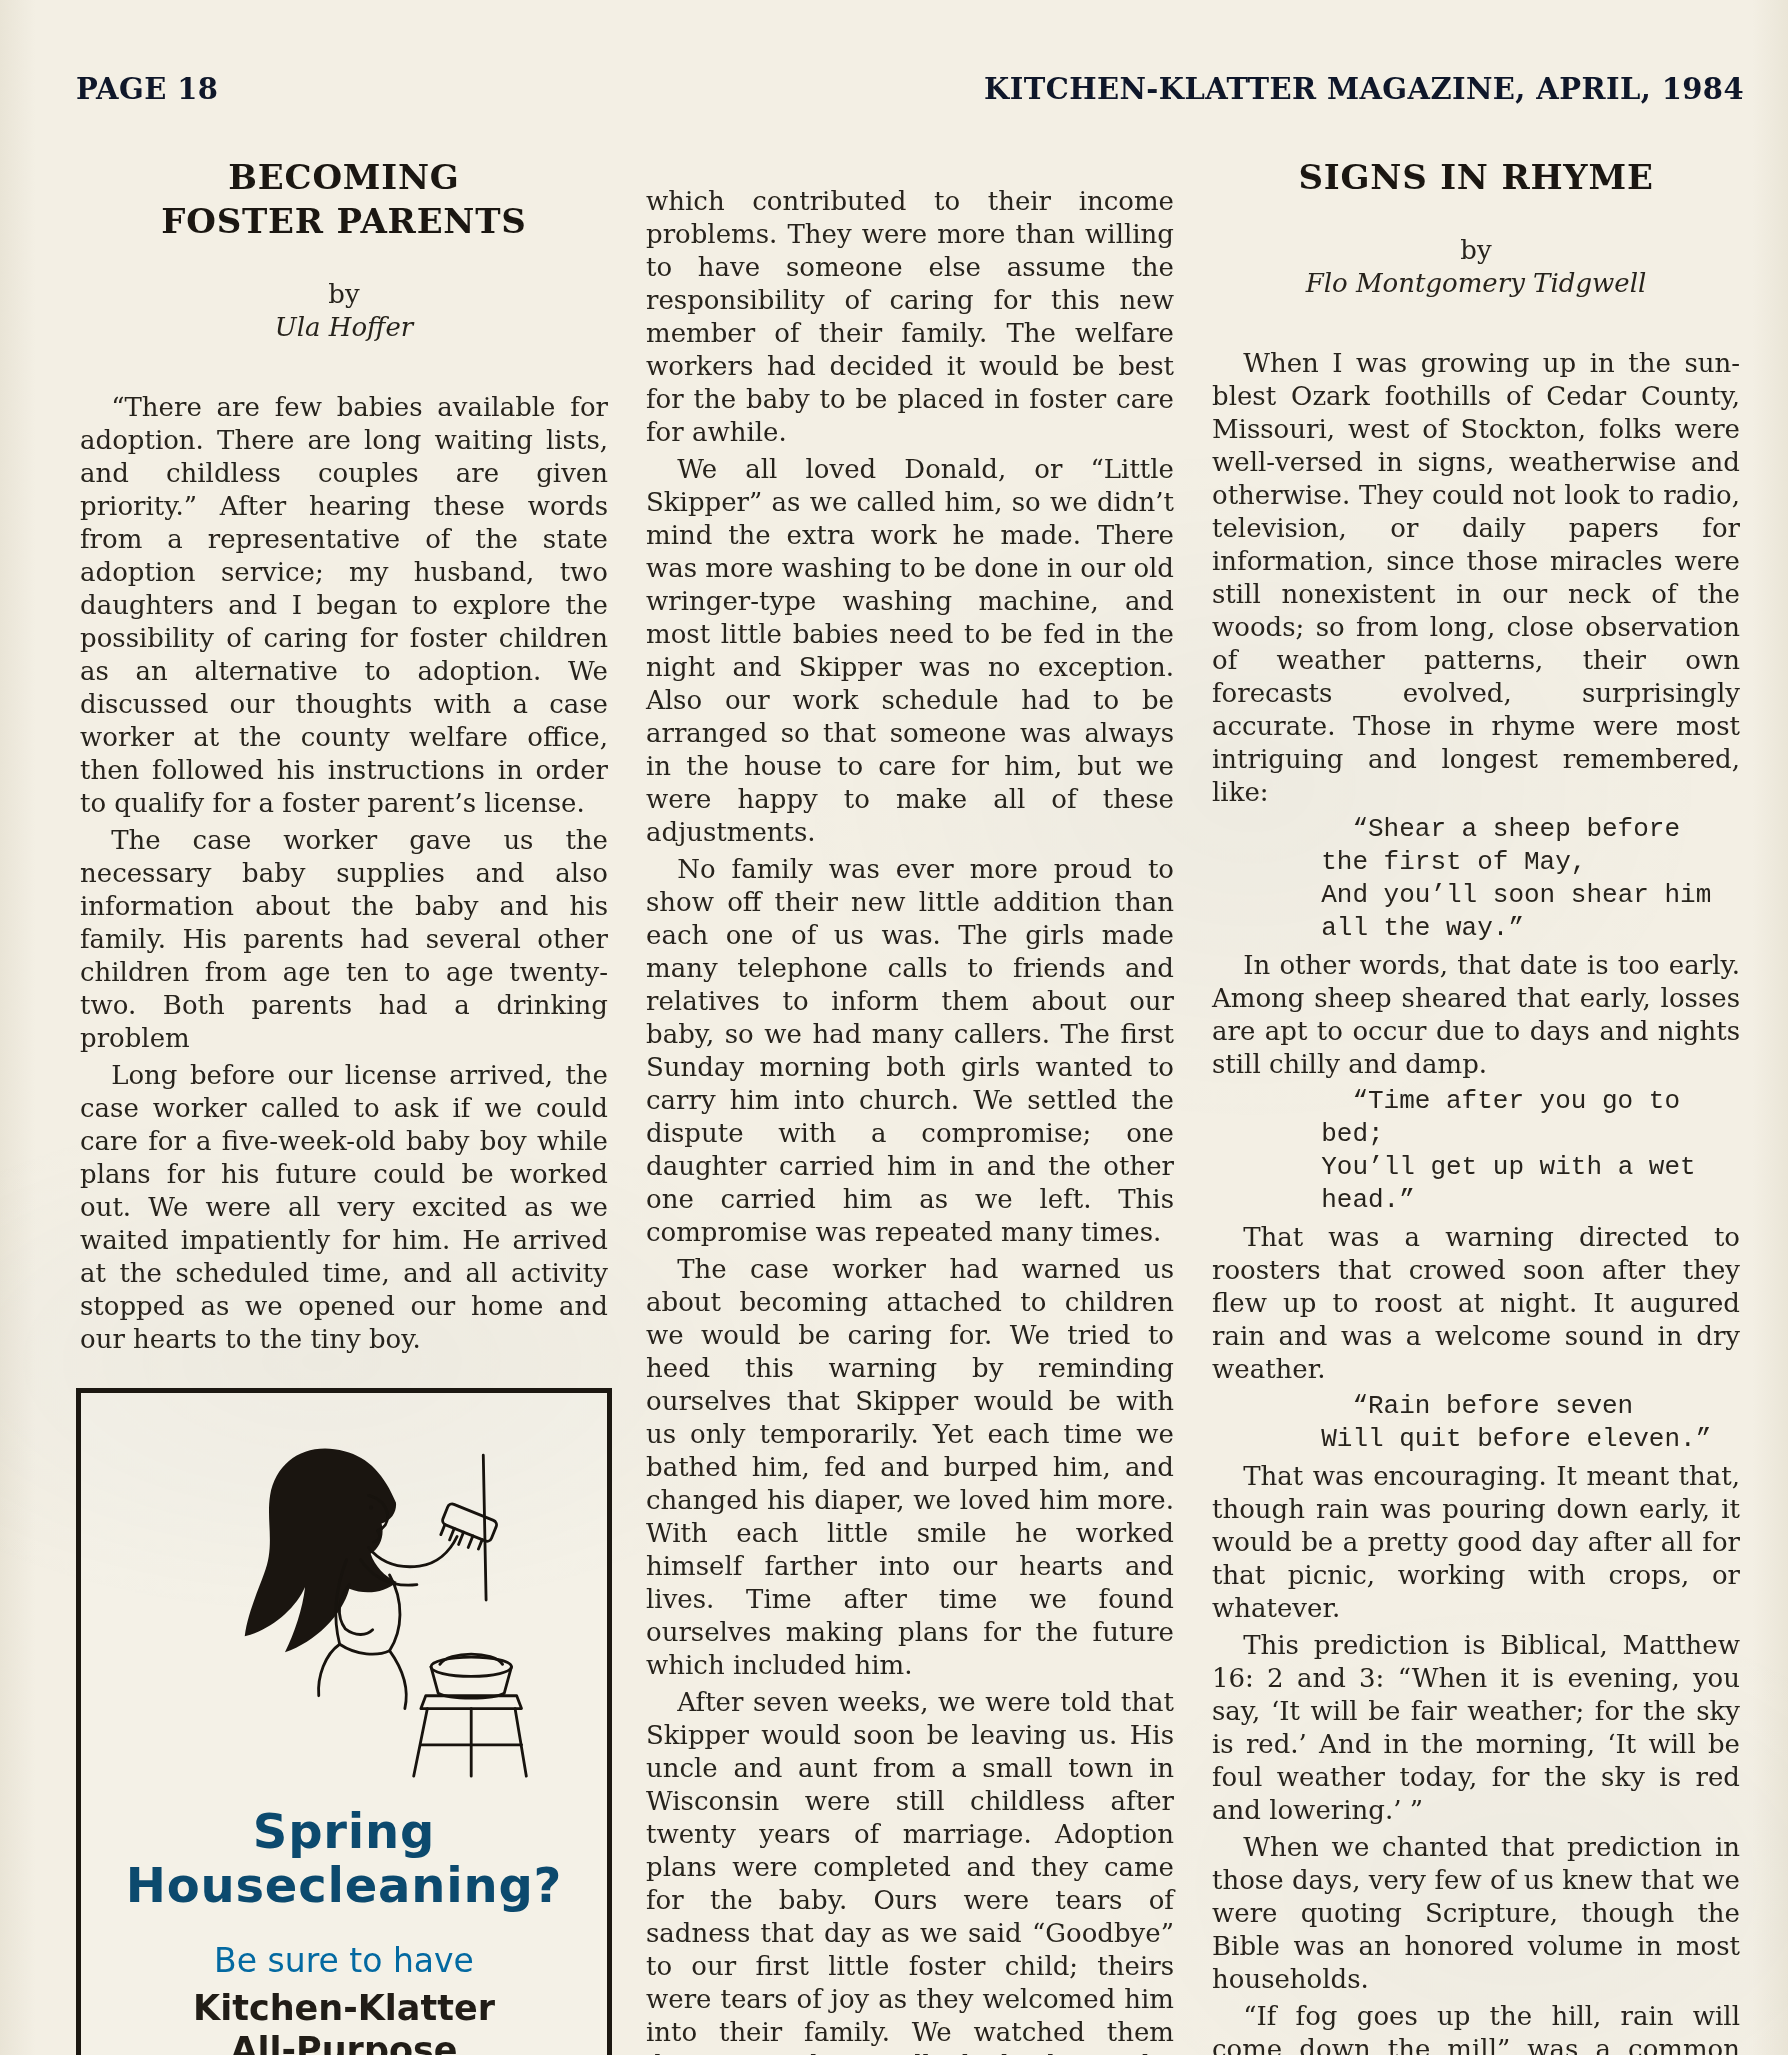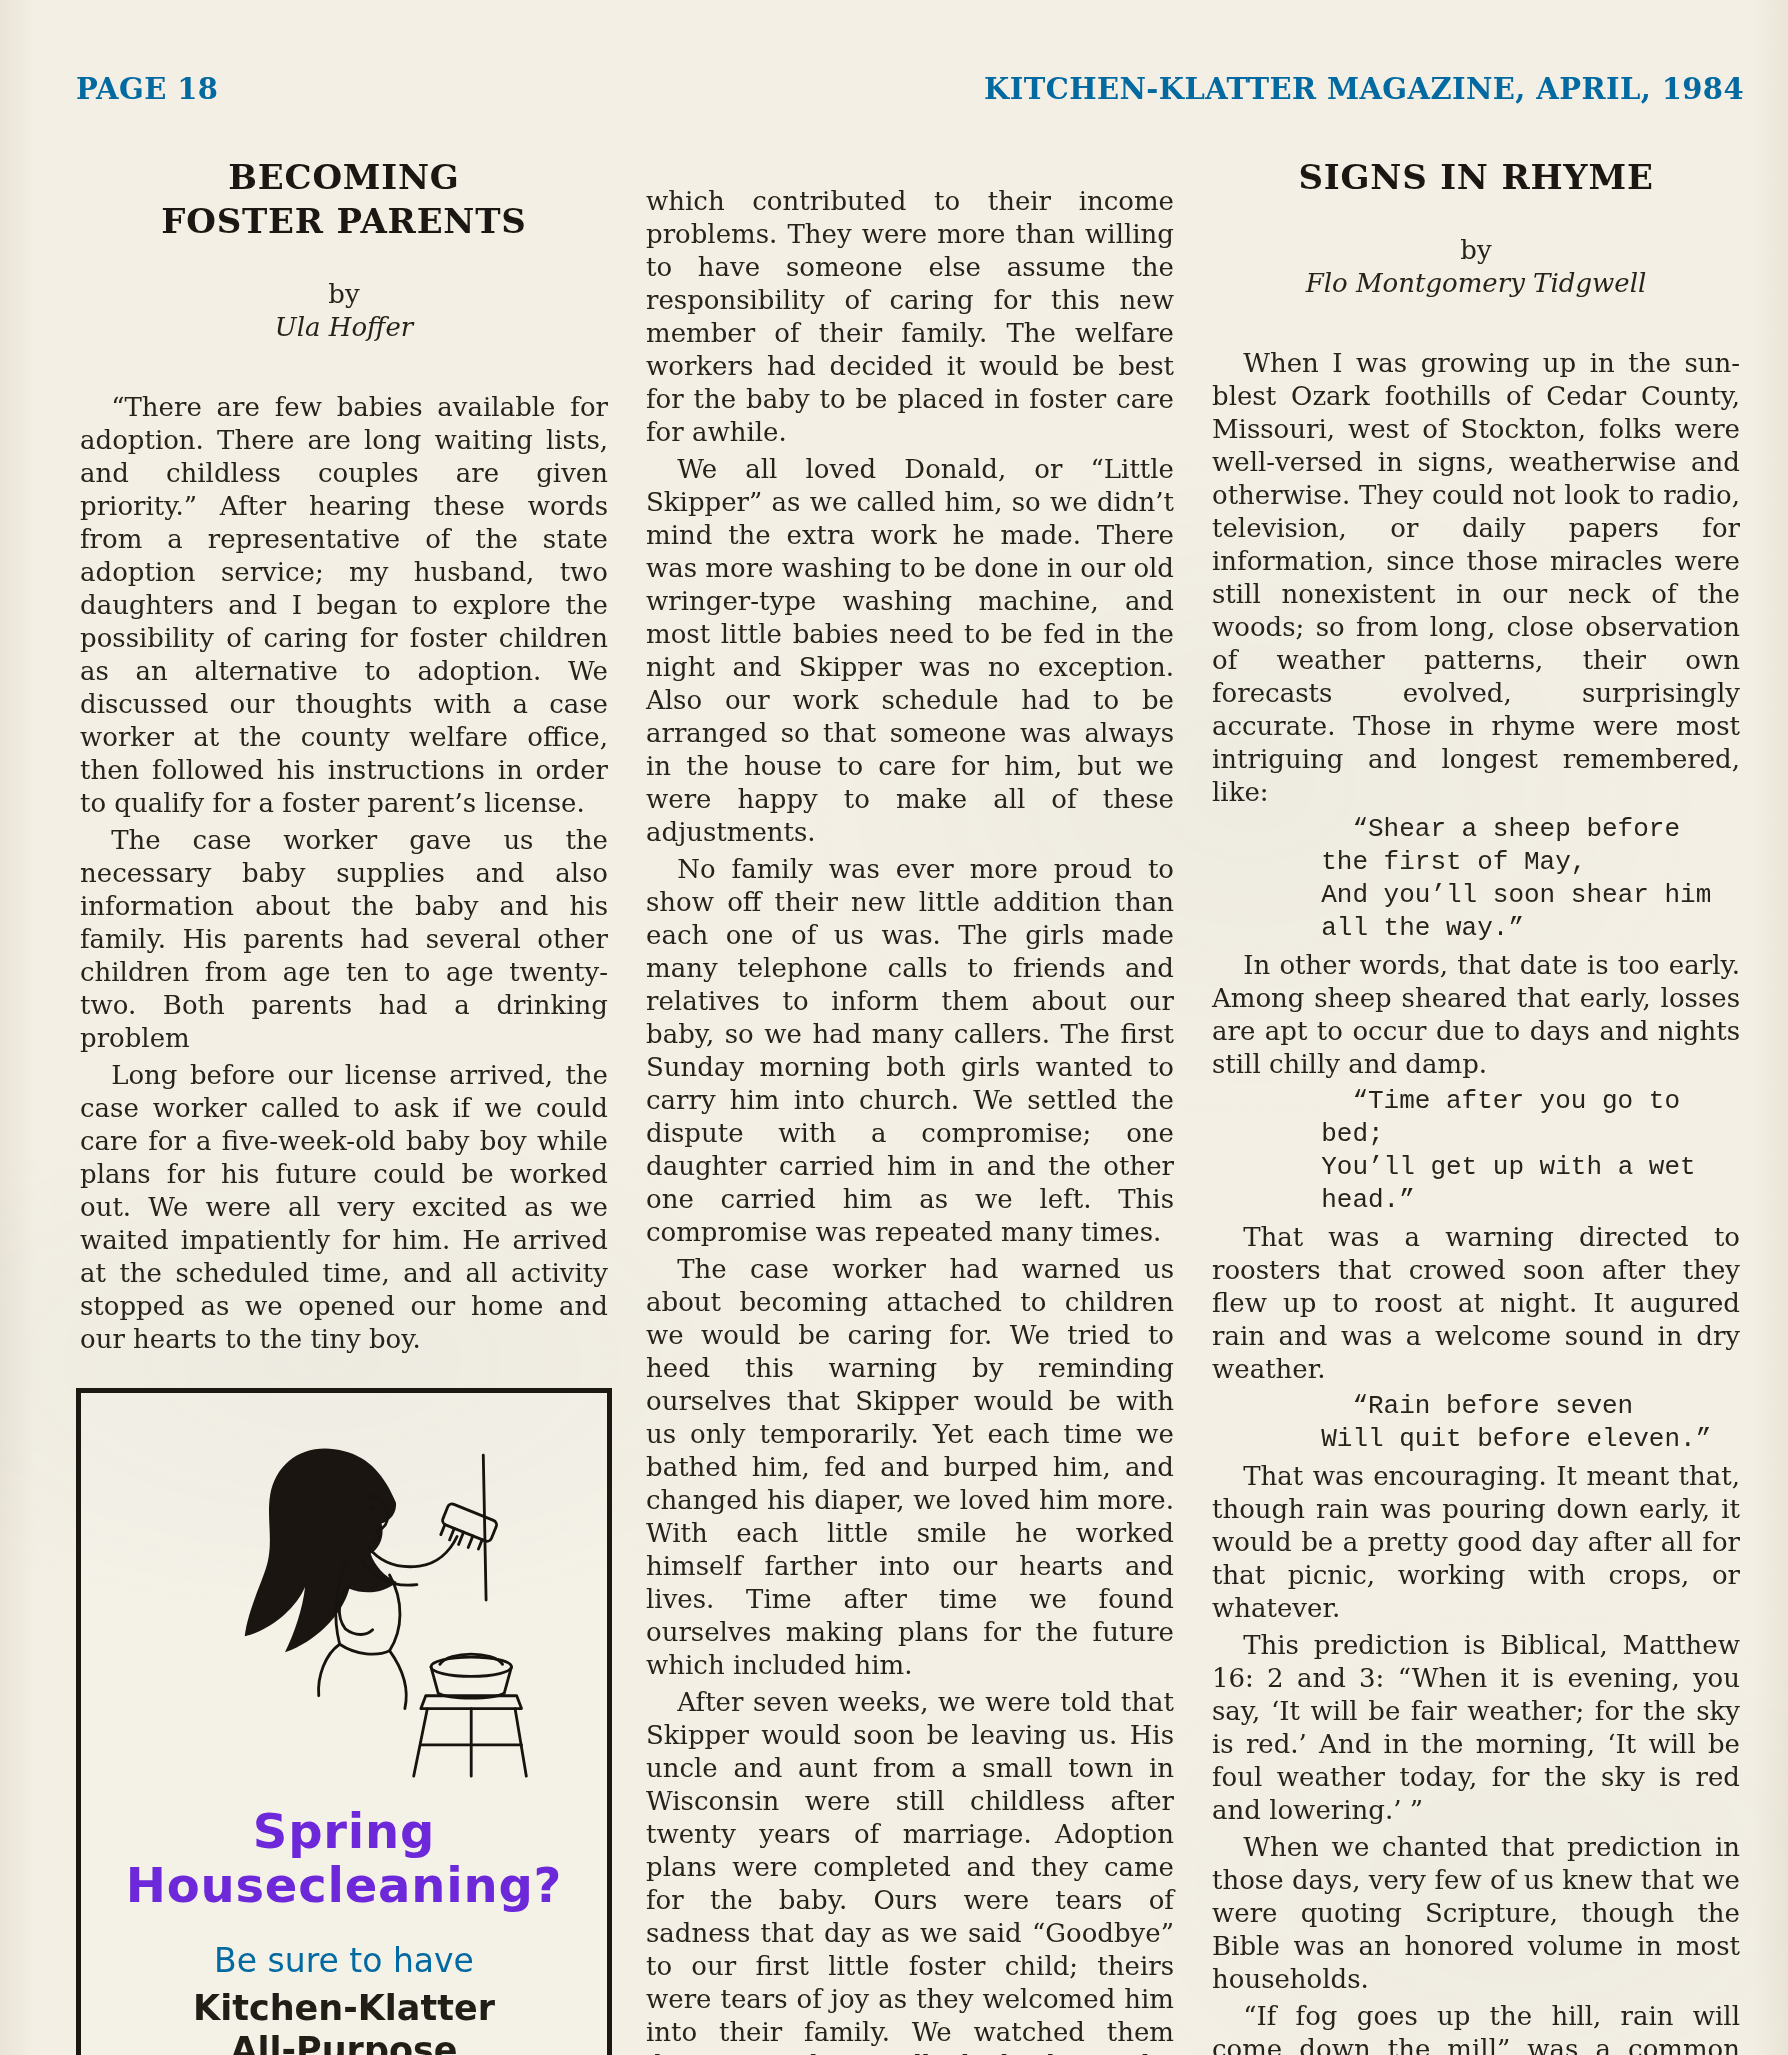--- a/index.html
+++ b/index.html
@@ -9,37 +9,37 @@
       radial-gradient(740px 370px at 18% 52%, rgba(124,142,158,0.05), rgba(124,142,158,0) 70%),
       radial-gradient(658px 493px at 70% 30%, rgba(124,142,158,0.045), rgba(124,142,158,0) 70%),
       radial-gradient(617px 411px at 85% 72%, rgba(124,142,158,0.04), rgba(124,142,158,0) 70%),
       linear-gradient(90deg, #e9e4d6 0%, #f3efe4 2%, #f3efe4 98%, #eae5d7 100%),
       #f3efe4;
     color:#26221b;
     font-family:"DejaVu Serif","Liberation Serif",serif;
   }
   .page{position:absolute;inset:0;padding:72px 45px 0 76px;box-sizing:border-box;}
   .masthead{display:flex;justify-content:space-between;align-items:baseline;
-    font-size:29px;font-weight:700;letter-spacing:0.4px;color:#0369a1;}
+    font-size:29px;font-weight:700;letter-spacing:0.4px;color:#0f172a;}
   .columns{display:flex;gap:30px;margin-top:49px;}
   .col{width:536px;font-size:26px;line-height:33px;text-align:justify;color:#27231c;}
   .col p{margin:4px;text-indent:1.2em;}
   .col p.noindent{text-indent:0;}
   .art-title{font-weight:700;font-size:34px;line-height:44px;text-align:center;
     letter-spacing:0.8px;color:#1b1712;margin:0;}
   .byline{text-align:center;margin-top:36px;line-height:30px;}
   .author{font-style:italic;text-align:center;margin-top:2.5px;line-height:30px;}
   .first-para{margin-top:49px !important;}
   .col2-start{margin-top:25.5px;}
   
   .ad{margin-top:32px;border:5.8px solid #1c1812;padding:22.6px 20.6px 29px;box-sizing:border-box;
       min-height:1264px;background:rgba(255,255,255,0.12);}
   .ad-illu{display:block;margin:12.3px auto 0;}
   .ad-head{font-family:"DejaVu Sans","Liberation Sans",sans-serif;font-weight:bold;
-    font-size:48px;line-height:54px;text-align:center;color:#6d28d9;margin-top:22.6px;letter-spacing:0.8px;}
+    font-size:48px;line-height:54px;text-align:center;color:#0c4a6e;margin-top:22.6px;letter-spacing:0.8px;}
   .ad-line{font-family:"DejaVu Sans","Liberation Sans",sans-serif;font-size:33px;line-height:39px;
     text-align:center;color:#0369a1;margin-top:29px;}
   .ad-prod{font-family:"DejaVu Sans","Liberation Sans",sans-serif;font-weight:bold;font-size:35px;
     line-height:42px;text-align:center;color:#211d17;margin-top:7.4px;}
   
   .verse{text-align:left;text-indent:-3em;padding-left:4.2em;margin:0;font-family:Liberation Mono, monospace;}
 </style>
 </head>
 <body>
 

